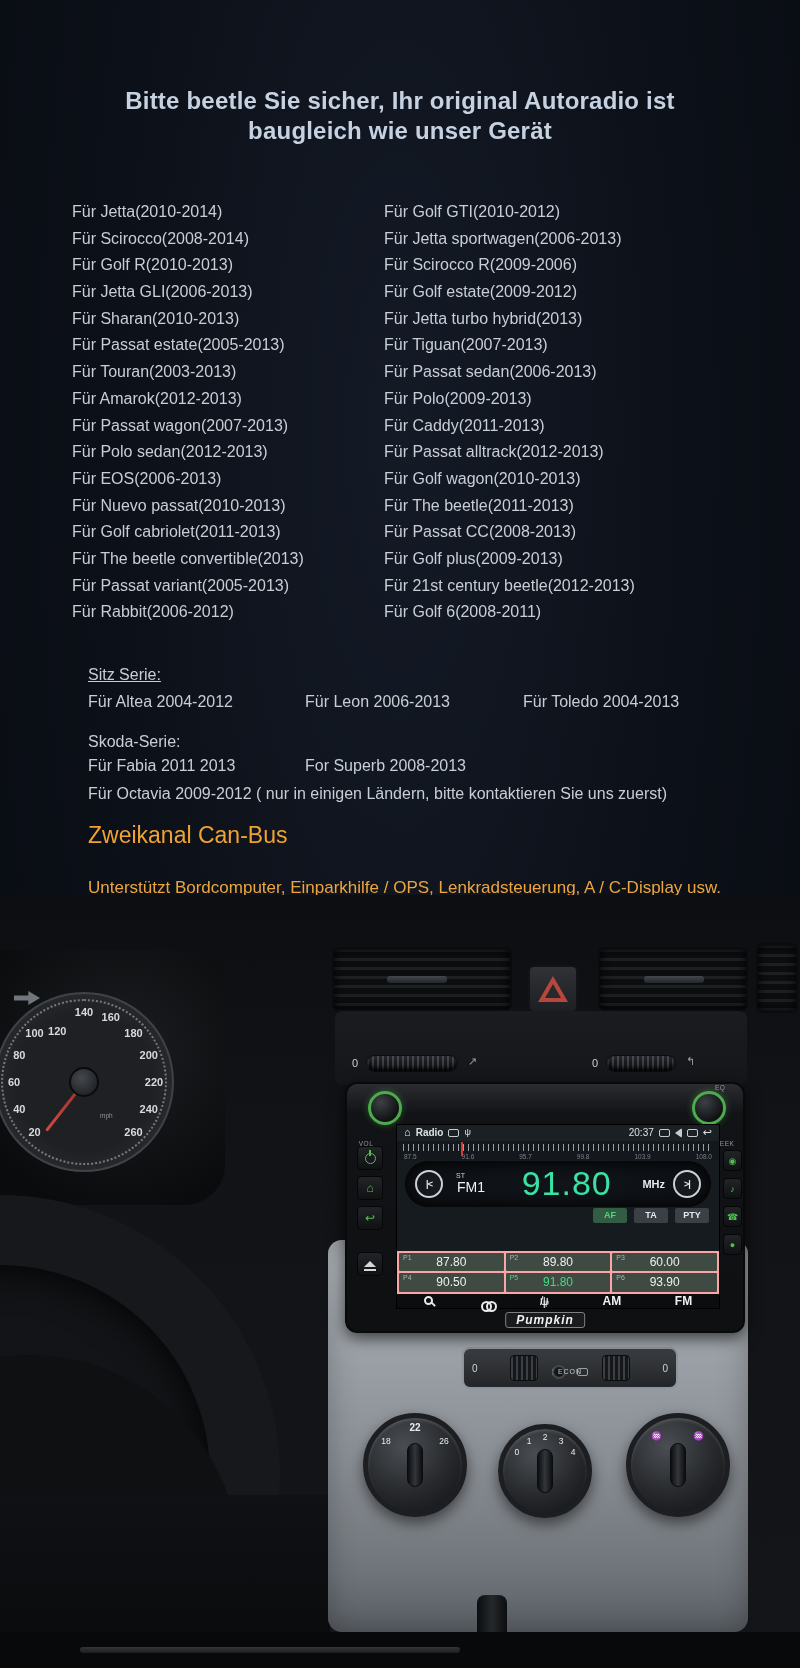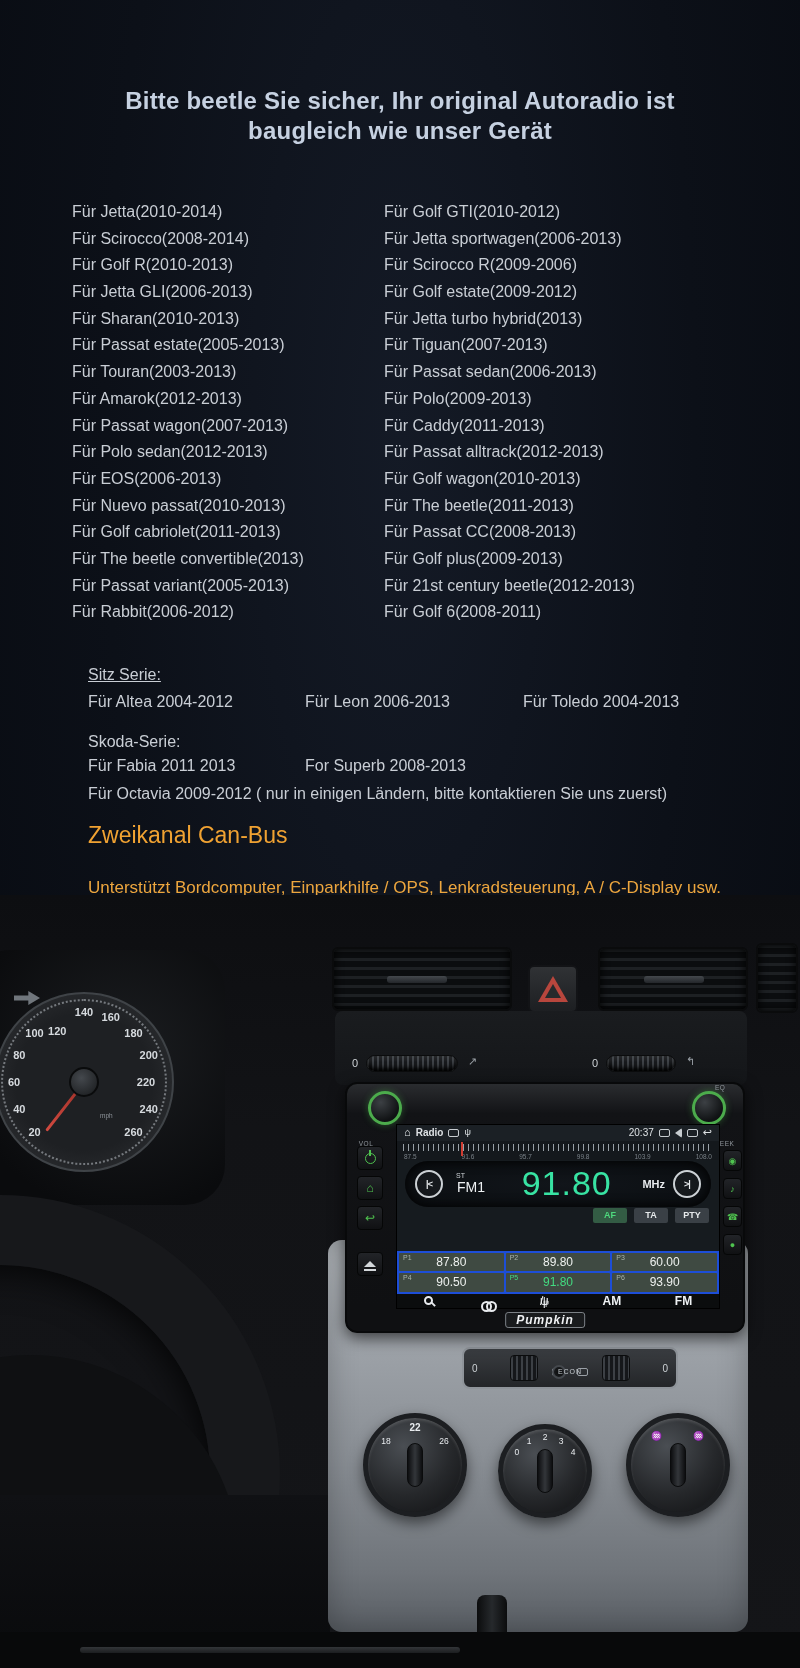--- a/index.html
+++ b/index.html
@@ -121,21 +121,21 @@
         letter-spacing:-1px;background:rgba(255,255,255,.04);flex:none;}
   .bandcol{position:static;display:flex;flex-direction:column;width:40px;flex:none;}
   .st{position:static;font-size:7px;color:#cdd2d6;margin-left:5px;}
   .band{position:static;font-size:14px;font-weight:normal;color:#eef1f3;text-align:center;}
   .freq-big{position:static;flex:1;text-align:center;font-size:34px;color:#38e3a3;letter-spacing:1px;}
   .mhz{position:static;font-size:11px;font-weight:bold;color:#e8ebee;flex:none;}
   .rds{height:19px;display:flex;justify-content:flex-end;align-items:center;gap:7px;padding-right:10px;}
   .rds-btn{position:static;width:34px;height:15px;background:#3a4046;color:#e6e9eb;font-size:9px;font-weight:bold;
            display:flex;align-items:center;justify-content:center;border-radius:2px;}
   .rds-btn.active{background:#335c44;color:#4ed87d;}
-  .presets{height:51px;background:#1d4ed8;padding:2px;display:grid;grid-template-columns:1fr 1fr 1fr;gap:2px;margin-top:28px;}
+  .presets{height:51px;background:#fca5a5;padding:2px;display:grid;grid-template-columns:1fr 1fr 1fr;gap:2px;margin-top:28px;}
   .preset{position:relative;background:#3f4a42;border-radius:1px;}
   .p-label{left:4px;top:1px;font-size:7px;color:#a9b4ab;}
   .p-val{position:static;display:block;text-align:center;line-height:18.5px;font-size:12px;color:#eef1ef;}
   .preset.active .p-label,.preset.active .p-val{color:#43db81;}
   .bbar{height:18px;display:flex;align-items:center;justify-content:space-around;background:#0b0d0e;color:#eef1f3;}
   .bbar > *{position:static;}
   .search-ico{width:9px;height:9px;border:2px solid #e8ebee;border-radius:50%;position:relative;}
   .search-ico::after{content:"";position:absolute;width:6px;height:2px;background:#e8ebee;transform:rotate(45deg);right:-5px;bottom:-2px;}
   .stereo-ico{display:flex;}
   .stereo-ico i{display:block;width:11px;height:11px;border:2px solid #e8ebee;border-radius:50%;}
@@ -251,21 +251,21 @@
       <span class="arc-item" style="left: -49.5px; top: 49.5px;">20</span>
           <span class="arc-item" style="left: -64.7px; top: 26.8px;">40</span>
           <span class="arc-item" style="left: -70px; top: 0px;">60</span>
           <span class="arc-item" style="left: -64.7px; top: -26.8px;">80</span>
           <span class="arc-item" style="left: -49.5px; top: -49.5px;">100</span>
           <span class="arc-item" style="left: -26.8px; top: -64.7px; margin-top: 14px;">120</span>
           <span class="arc-item" style="left: 0px; top: -70px;">140</span>
           <span class="arc-item" style="left: 26.8px; top: -64.7px;">160</span>
           <span class="arc-item" style="left: 49.5px; top: -49.5px;">180</span>
           <span class="arc-item" style="left: 64.7px; top: -26.8px;">200</span>
-          <span class="arc-item" style="left: 62px; top: 0px;">220</span>
+          <span class="arc-item" style="left: 70px; top: 0px;">220</span>
           <span class="arc-item" style="left: 64.7px; top: 26.8px;">240</span>
           <span class="arc-item" style="left: 49.5px; top: 49.5px;">260</span>
         </div>
       <span class="mph">mph</span>
       <div class="needle"></div>
       <div class="hub"></div>
     </div>
     <div class="turn-arrow"></div>
 
     <div class="wheel-rim"></div>

